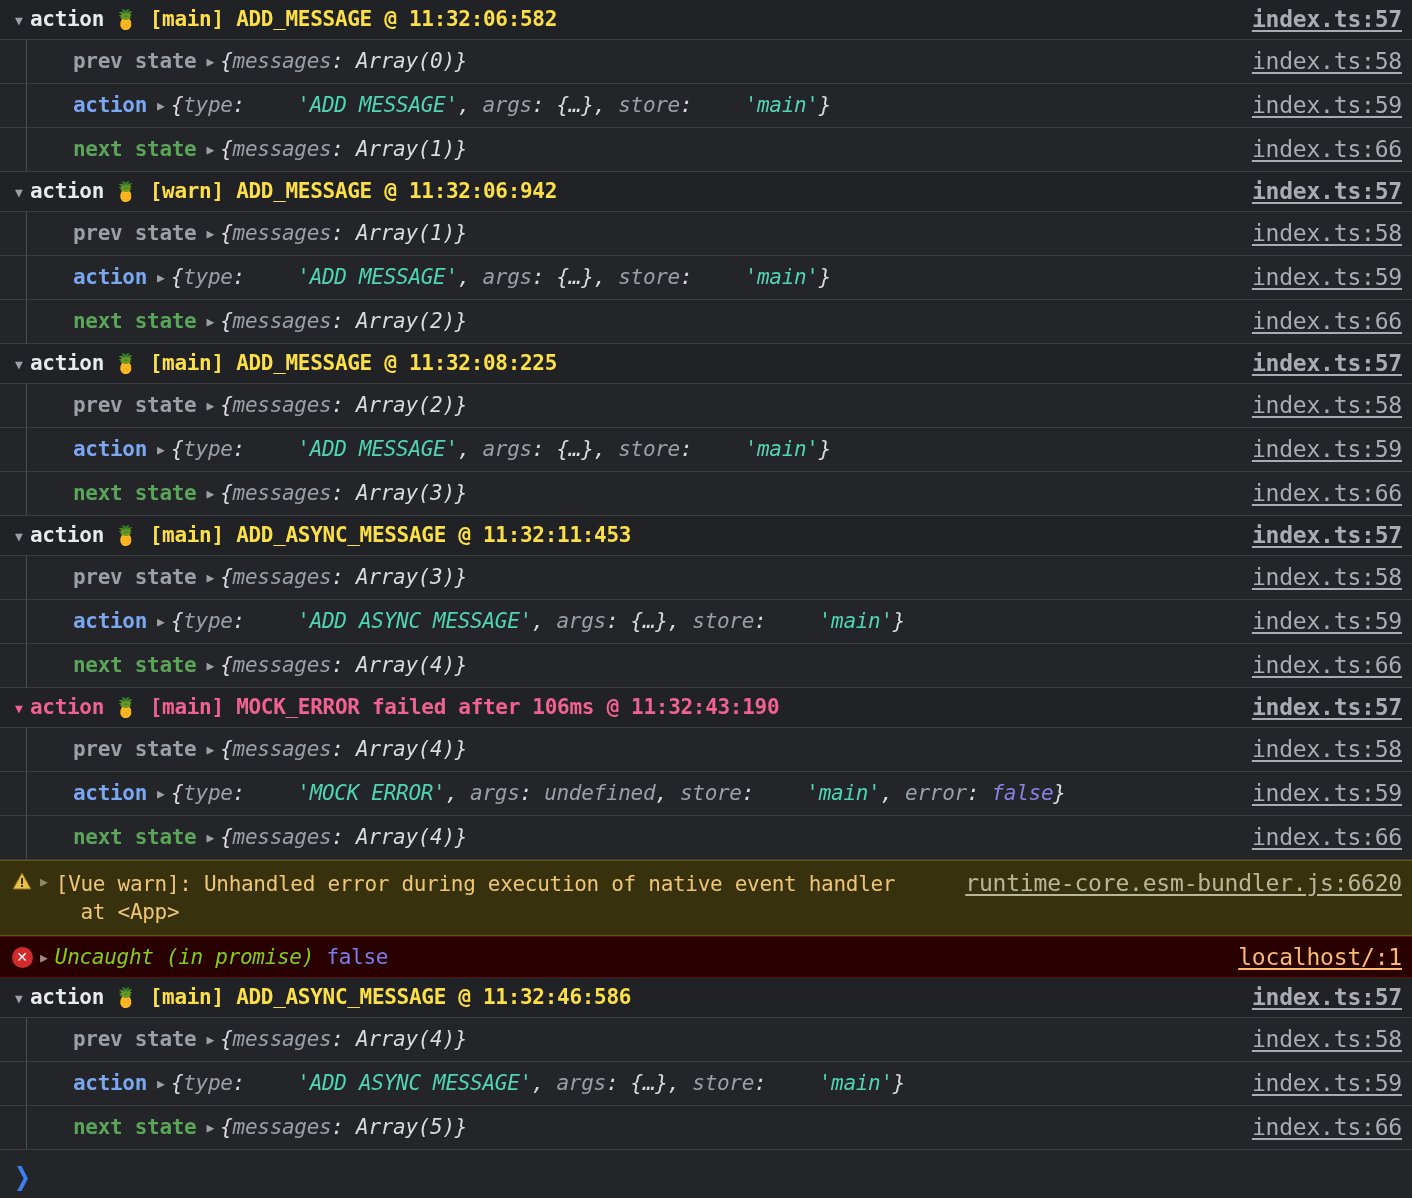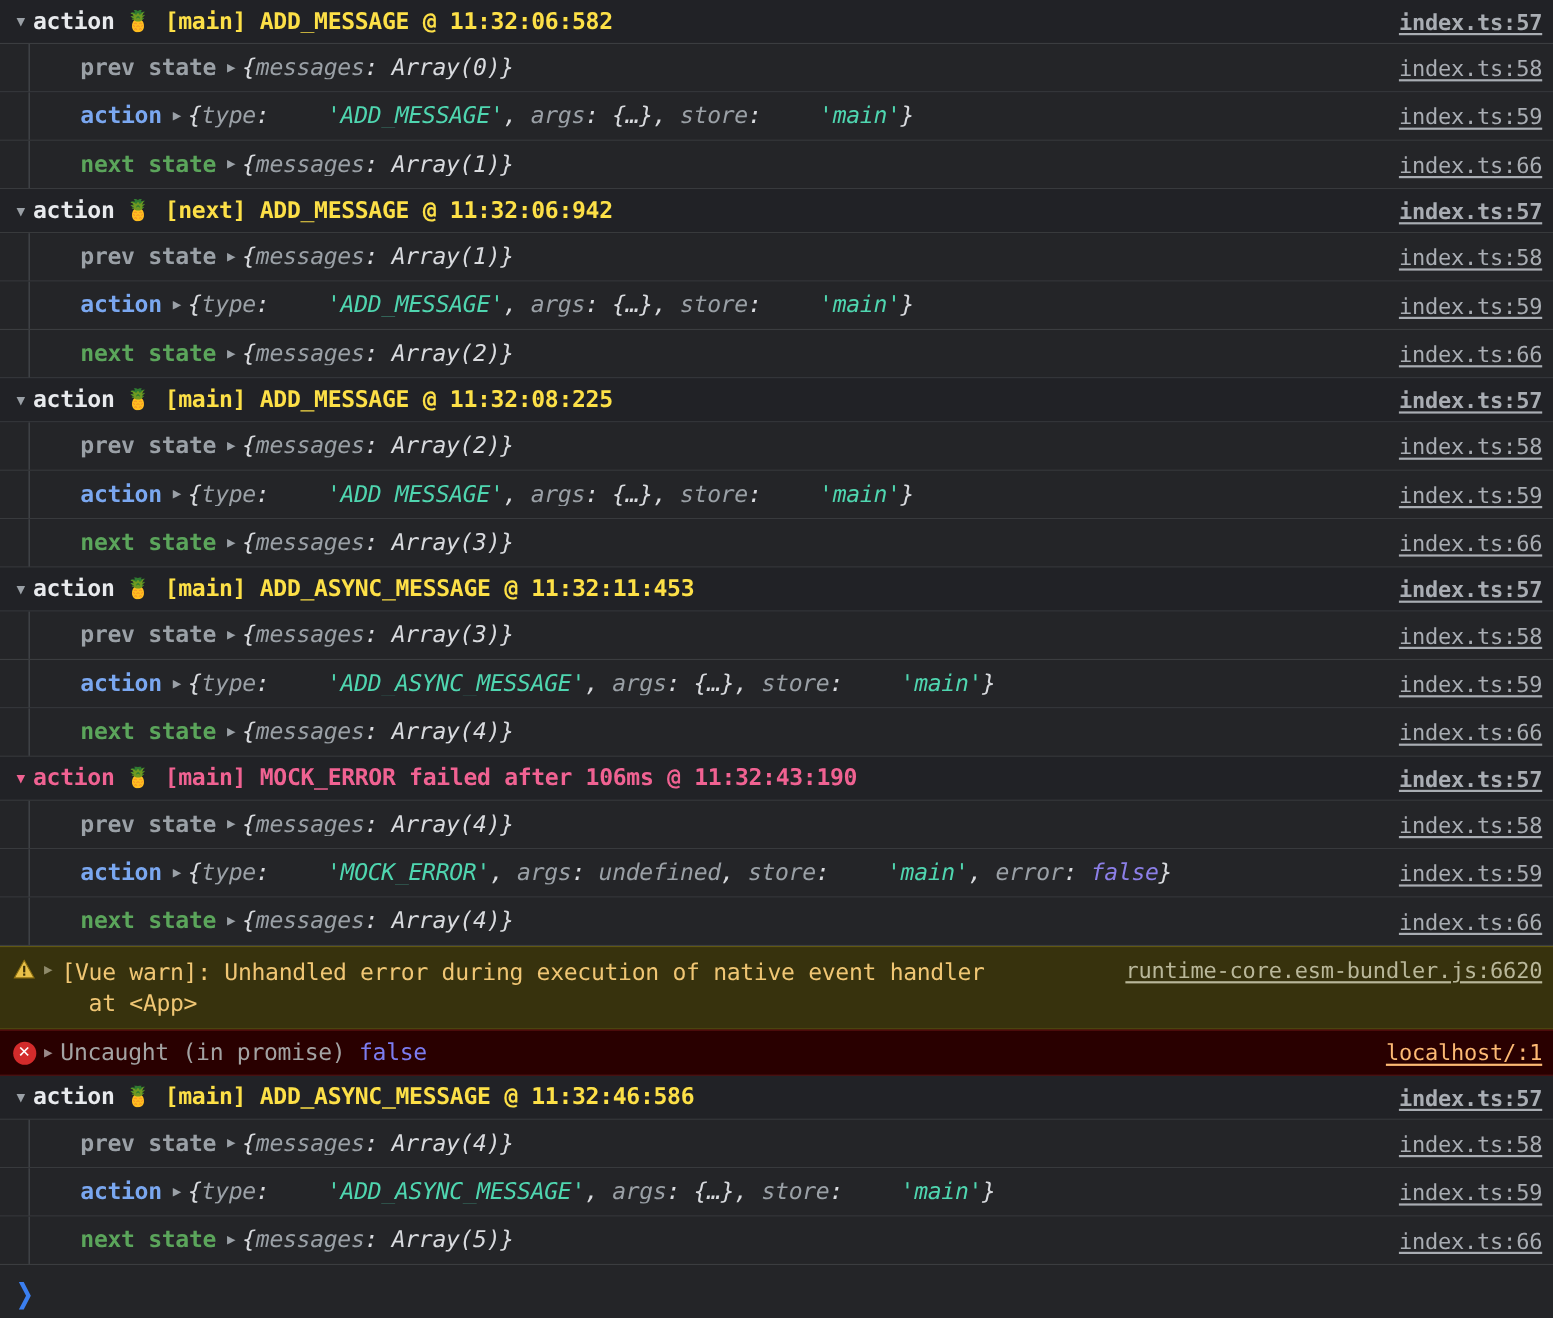--- a/index.html
+++ b/index.html
@@ -39,21 +39,21 @@
     display: flex;
     align-items: center;
     white-space: pre;
     overflow: hidden;
   }
   .row .srclink {
     flex: 0 0 auto;
     color: #a9adb3;
     text-decoration: underline;
     text-underline-offset: 3px;
-    font-size: 20px;
+    font-size: 23px;
     letter-spacing: -0.2px;
     cursor: pointer;
     padding-left: 14px;
   }
 
   
   .grp-head {
     background: #212226;
     min-height: 40px;
     padding-left: 8px;
@@ -171,22 +171,23 @@
     justify-content: center;
   }
   .err-row .wtri {
     flex: 0 0 auto;
     color: #9a8a8a;
     font-size: 13px;
     padding: 0 7px 0 4px;
     cursor: pointer;
   }
   .err-row .etext {
-    color: #a3a3a3;
+    color: #84cc16;
     letter-spacing: -0.3px;
+    font-style: italic;
   }
   .err-row .bool { color: #7c7cf0; font-style: normal; }
   .err-row .srclink { color: #fdba74; }
 
   
   .ico-warn {
     width: 20px; height: 18px; position: relative; display: inline-block;
   }
   .ico-warn svg { display: block; }
   .ico-err {
@@ -246,21 +247,21 @@
       <div class="content"><span class="lbl-action">action</span><span class="tri">▶</span><span class="objpreview"><span class="punc">{</span><span class="key">type</span><span class="punc">: </span><span class="str">'ADD_MESSAGE'</span><span class="punc">, </span><span class="key">args</span><span class="punc">: </span><span class="obj">{…}</span><span class="punc">, </span><span class="key">store</span><span class="punc">: </span><span class="str">'main'</span><span class="punc">}</span></span></div>
       <a class="srclink" href="#">index.ts:59</a>
     </div>
     <div class="row grp-row last">
       <div class="gutter"></div>
       <div class="pad"></div>
       <div class="content"><span class="lbl-next">next state</span><span class="tri">▶</span><span class="objpreview"><span class="punc">{</span><span class="key">messages</span><span class="punc">: </span><span class="obj">Array(1)</span><span class="punc">}</span></span></div>
       <a class="srclink" href="#">index.ts:66</a>
     </div>
     <div class="row grp-head">
-      <div class="content"><span class="arrow">▼</span><span class="ghlabel">action</span><span class="emoji">🍍</span><span class="ghtitle">[next] ADD_MESSAGE @ 11:32:06:942</span></div>
+      <div class="content"><span class="arrow">▼</span><span class="ghlabel">action</span><span class="emoji">🍍</span><span class="ghtitle">[warn] ADD_MESSAGE @ 11:32:06:942</span></div>
       <a class="srclink" href="#">index.ts:57</a>
     </div>
     <div class="row grp-row">
       <div class="gutter"></div>
       <div class="pad"></div>
       <div class="content"><span class="lbl-prev">prev state</span><span class="tri">▶</span><span class="objpreview"><span class="punc">{</span><span class="key">messages</span><span class="punc">: </span><span class="obj">Array(1)</span><span class="punc">}</span></span></div>
       <a class="srclink" href="#">index.ts:58</a>
     </div>
     <div class="row grp-row">
       <div class="gutter"></div>

